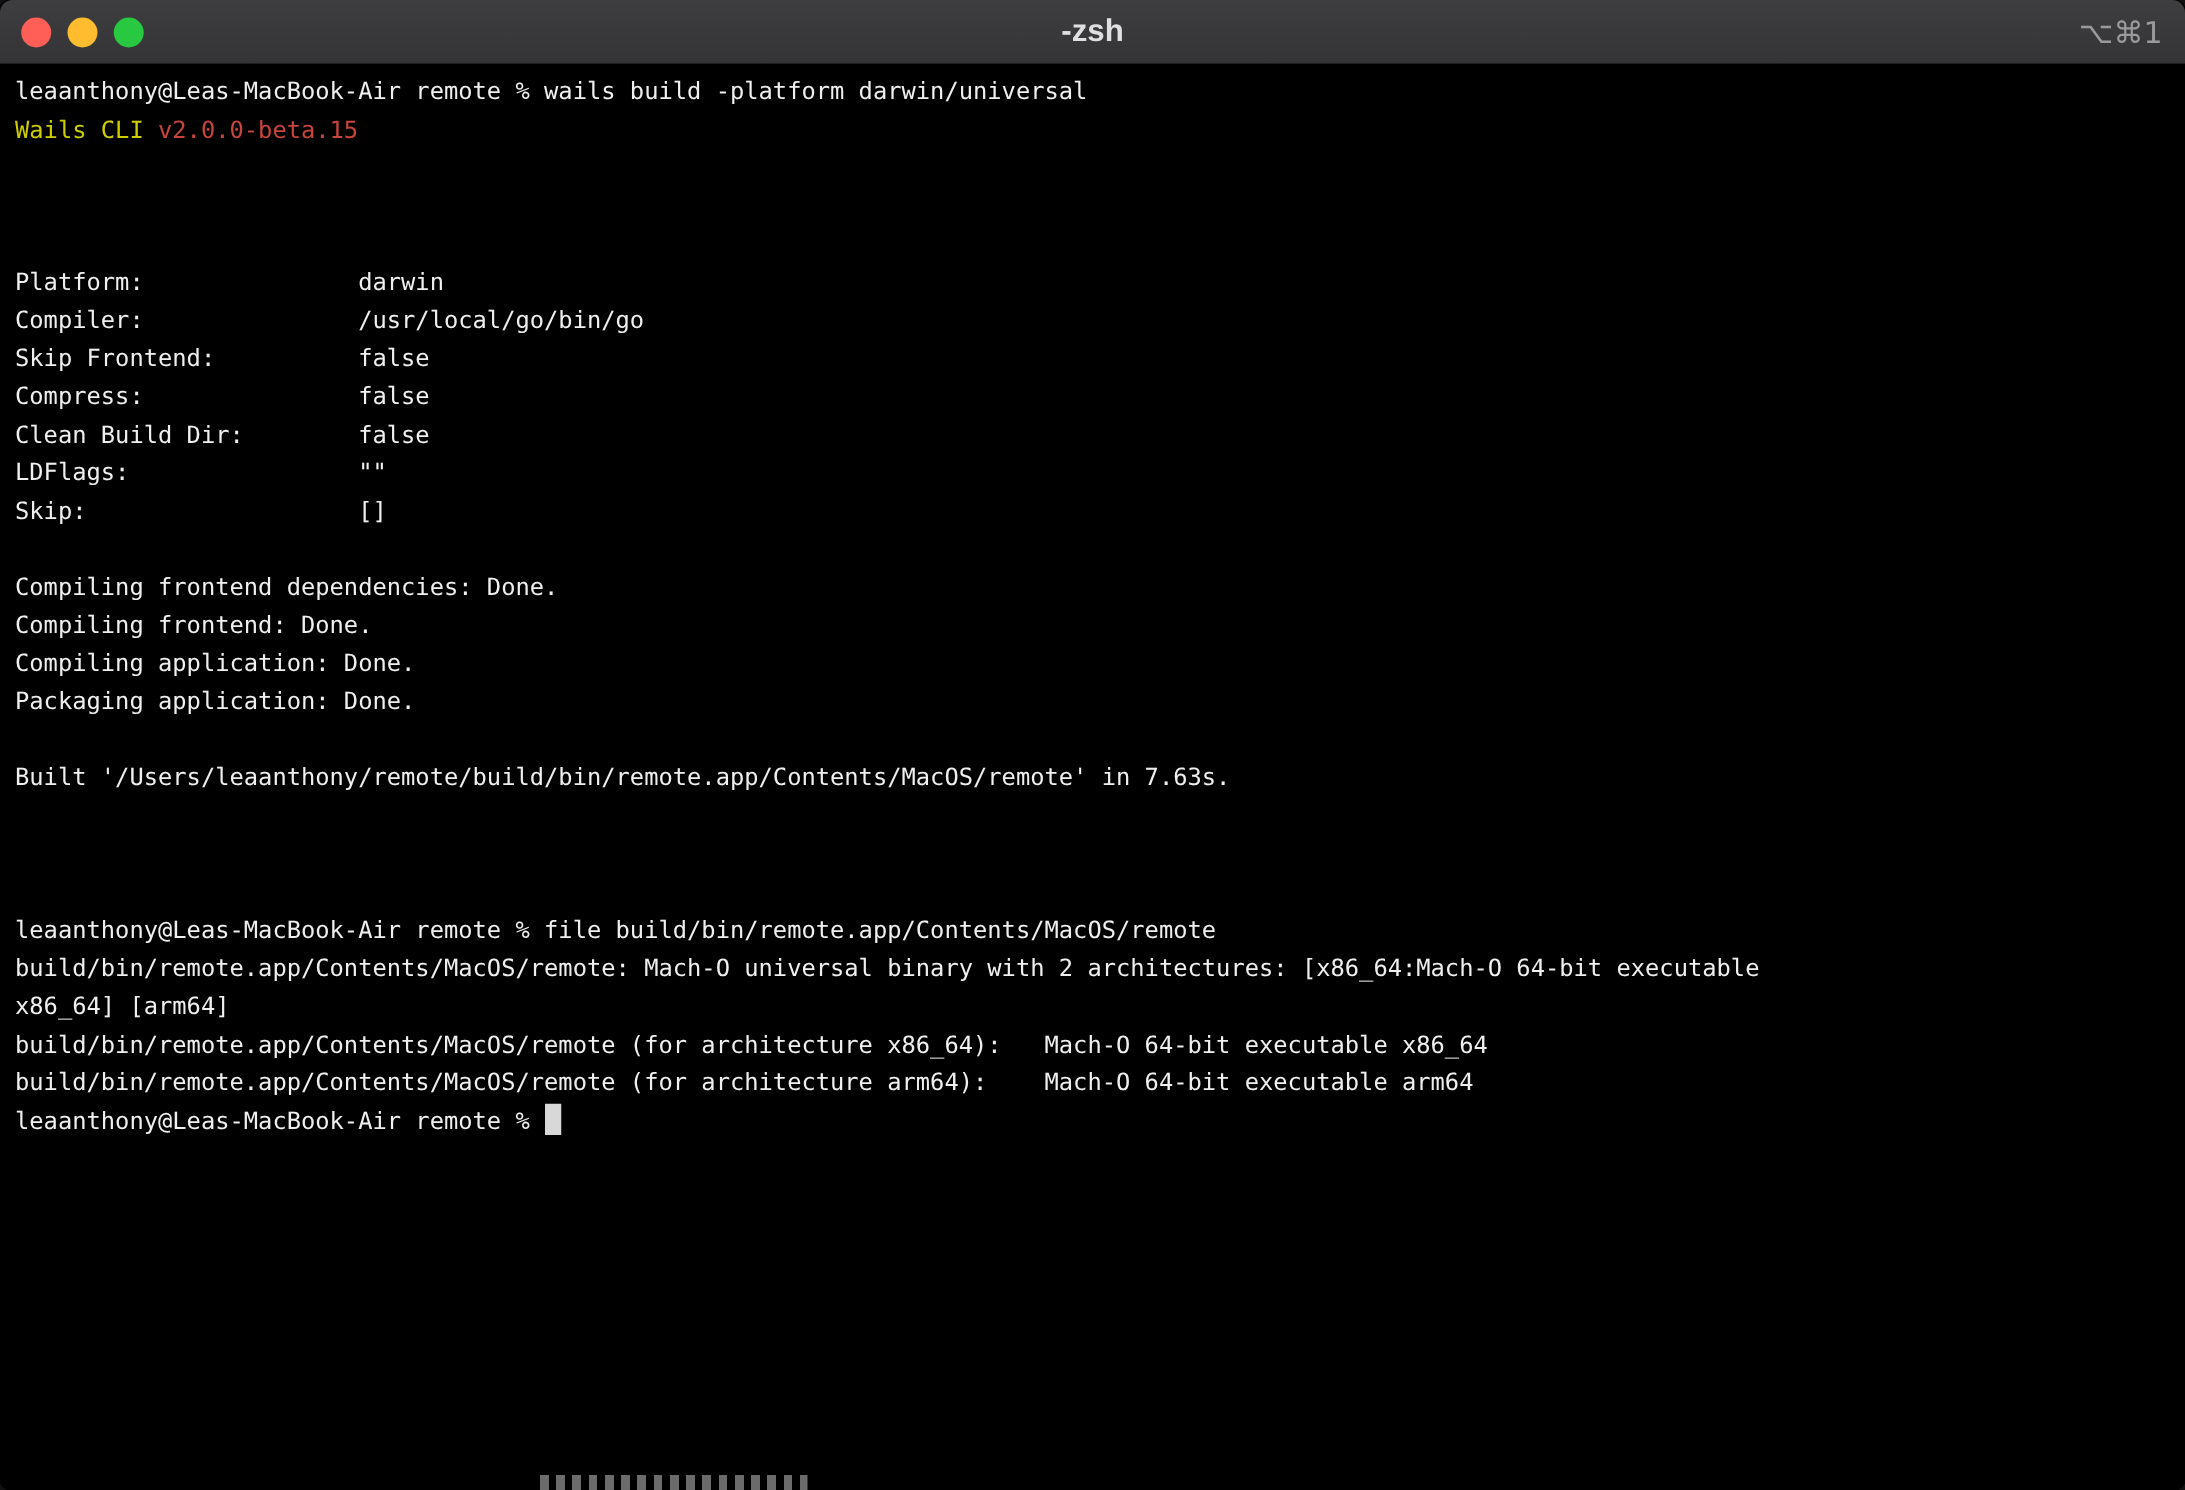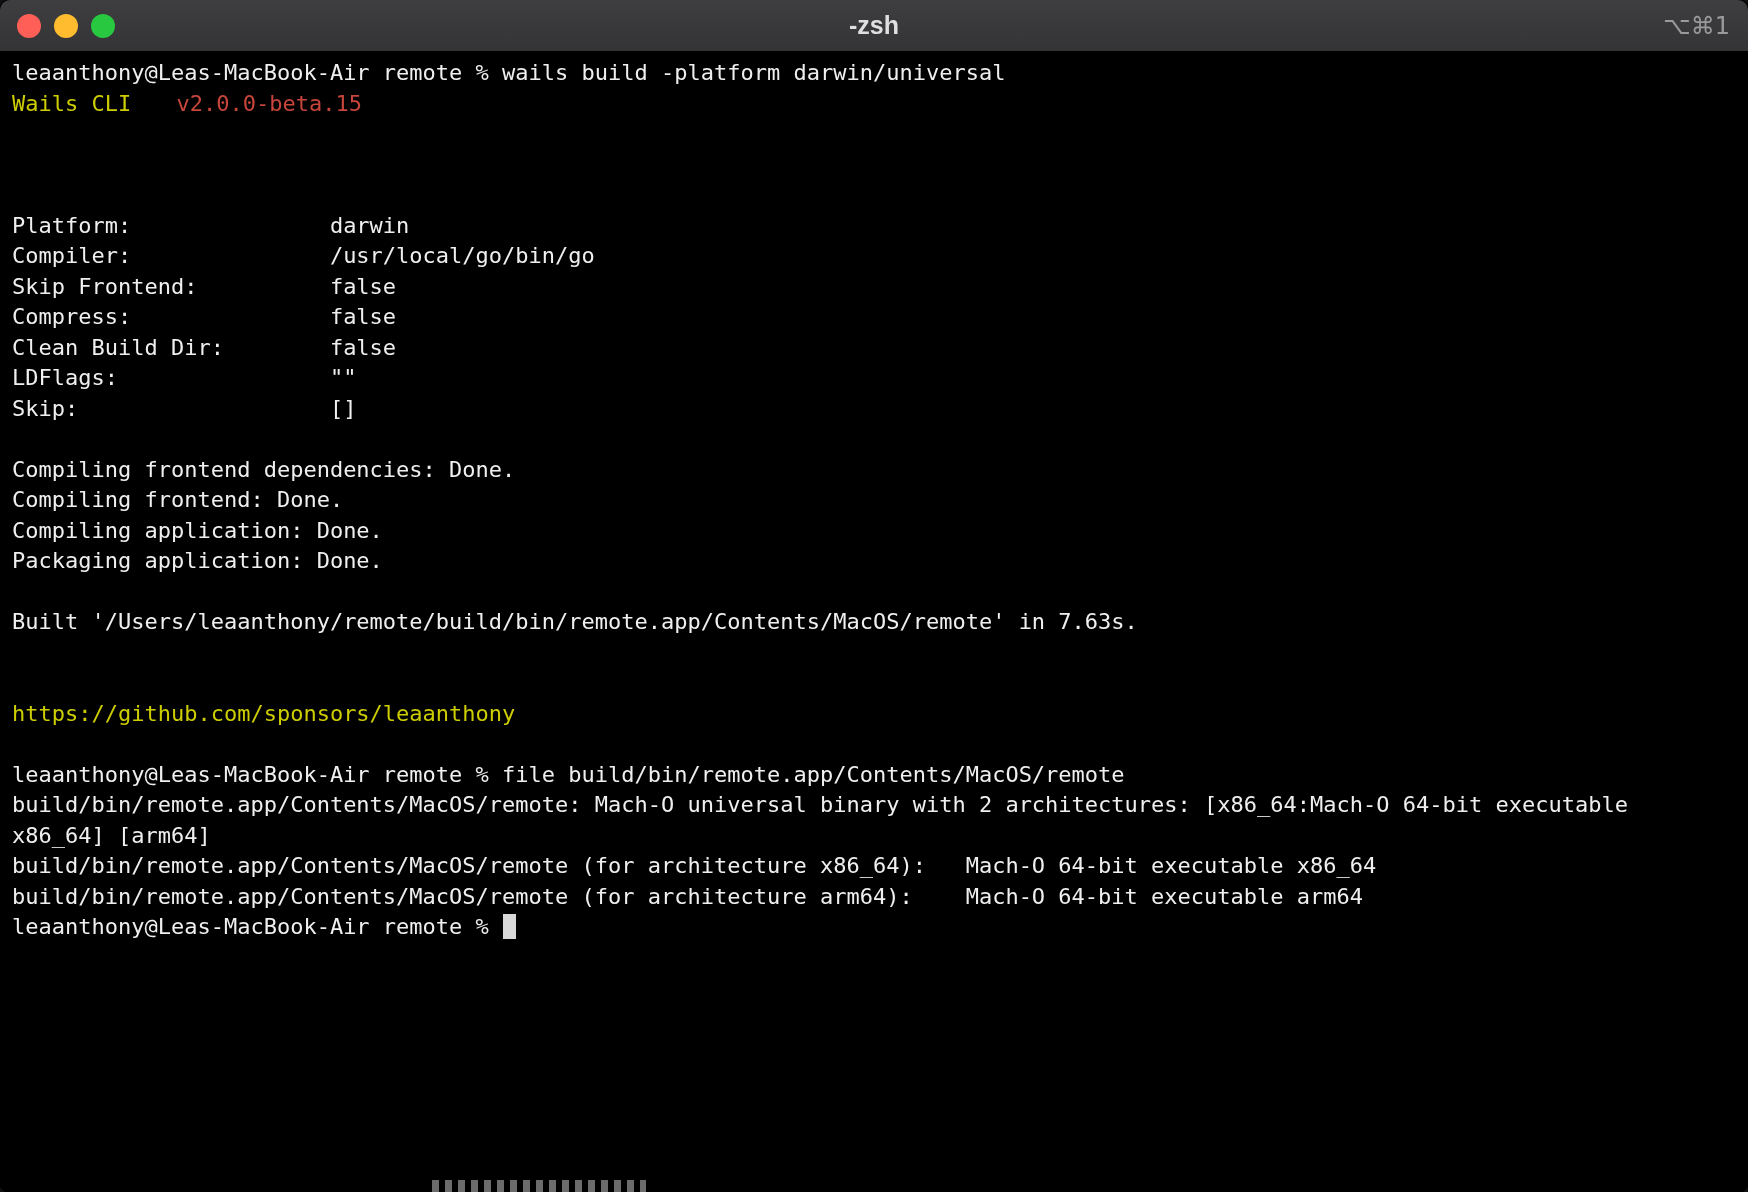--- a/index.html
+++ b/index.html
@@ -38,28 +38,28 @@
     pointer-events: none;
   }
   .titlebar .shortcut {
     position: absolute; right: 18px; top: 0; bottom: 0;
     display: flex; align-items: center;
     font: 24px "DejaVu Sans", sans-serif;
     color: var(--shortcut-text, #9a9a9a);
   }
   .terminal {
     padding: 6px 12px 0 12px;
-    font-size: 22px;
+    font-size: 19px;
     line-height: 30.5px;
     color: var(--text, #efefef);
   }
   .line { height: 30.5px; white-space: pre; }
   .seg-default { color: var(--text, #efefef); }
   .seg-yellow  { color: var(--yellow, #cdcd00); }
-  .seg-red     { color: var(--red, #c8453c); margin-left: 32px; }
+  .seg-red     { color: var(--red, #c8453c); }
   .cursor {
     display: inline-block;
     width: 13px; height: 25px;
     background: var(--cursor, #d8d8d8);
     vertical-align: middle;
     margin-left: 1px;
     margin-top: -3px;
   }
   .bottom-artifact {
     position: absolute;
@@ -97,21 +97,20 @@
       <div class="line"><span class="seg-default">Skip:                   []</span></div>
       <div class="line"></div>
       <div class="line"><span class="seg-default">Compiling frontend dependencies: Done.</span></div>
       <div class="line"><span class="seg-default">Compiling frontend: Done.</span></div>
       <div class="line"><span class="seg-default">Compiling application: Done.</span></div>
       <div class="line"><span class="seg-default">Packaging application: Done.</span></div>
       <div class="line"></div>
       <div class="line"><span class="seg-default">Built '/Users/leaanthony/remote/build/bin/remote.app/Contents/MacOS/remote' in 7.63s.</span></div>
       <div class="line"></div>
       <div class="line"></div>
-      <div class="line"><span class="seg-yellow">https://github.com/sponsors/leaanthony</span></div>
       <div class="line"></div>
       <div class="line"><span class="seg-default">leaanthony@Leas-MacBook-Air remote % file build/bin/remote.app/Contents/MacOS/remote</span></div>
       <div class="line"><span class="seg-default">build/bin/remote.app/Contents/MacOS/remote: Mach-O universal binary with 2 architectures: [x86_64:Mach-O 64-bit executable</span></div>
       <div class="line"><span class="seg-default">x86_64] [arm64]</span></div>
       <div class="line"><span class="seg-default">build/bin/remote.app/Contents/MacOS/remote (for architecture x86_64):   Mach-O 64-bit executable x86_64</span></div>
       <div class="line"><span class="seg-default">build/bin/remote.app/Contents/MacOS/remote (for architecture arm64):    Mach-O 64-bit executable arm64</span></div>
       <div class="line"><span class="seg-default">leaanthony@Leas-MacBook-Air remote % </span><span class="cursor"></span></div>
     </div>
   <div class="bottom-artifact"></div>
 </div>

